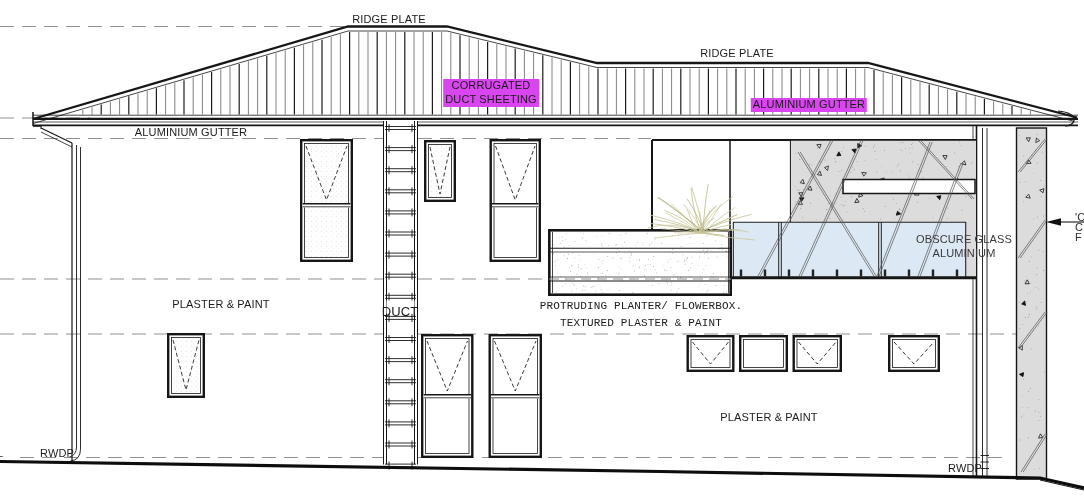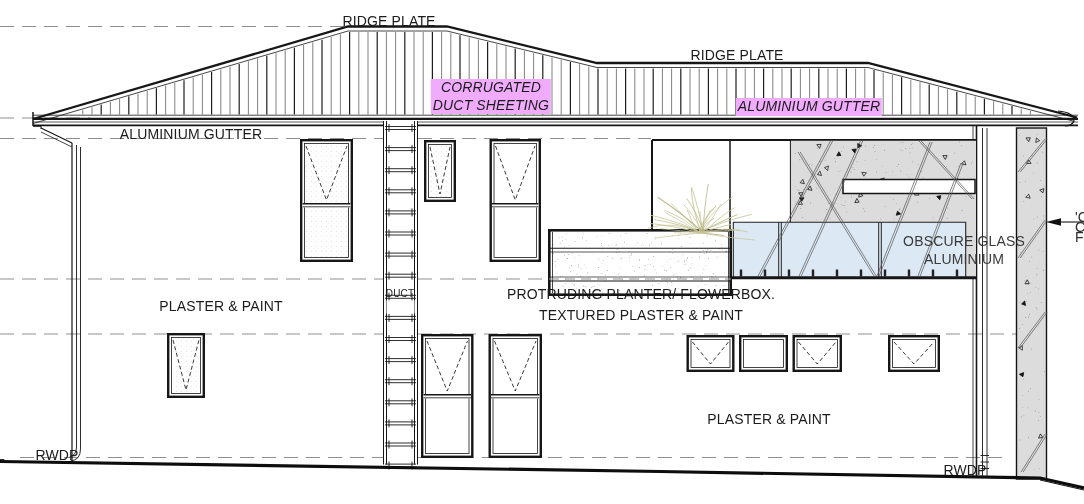--- a/index.html
+++ b/index.html
@@ -1,23 +1,23 @@
 <!DOCTYPE html>
 <html><head>
 <meta charset="utf-8">
 <style>
   html,body{margin:0;padding:0;background:#fff;}
   body{width:1084px;height:504px;overflow:hidden;position:relative;
        font-family:"Liberation Sans",sans-serif;}
   .stage{position:absolute;inset:0;width:1084px;height:504px;background:#fff;}
   #drawing{position:absolute;left:0;top:0;}
-  .lbl{position:absolute;font-size:14px;line-height:1.25;color:#1b1b1b;
+  .lbl{position:absolute;font-size:11px;line-height:1.25;color:#1b1b1b;
        white-space:nowrap;letter-spacing:.15px;}
   .ctr{transform:translateX(-50%);text-align:center;}
-  .bgw{background:#f0abfc;padding:0 2px;font-style:italic;}
+  .bgw{background:#d946ef;padding:0 2px;}
   .frag{color:#2c2c2c;}
 </style>
 </head>
 <body>
 
 <div class="stage">
   <svg id="drawing" width="1084" height="504" viewBox="0 0 1084 504">
       <defs>
         <pattern id="winStip" width="5" height="5" patternUnits="userSpaceOnUse">
           <circle cx="1.2" cy="1.3" r="0.45" fill="#9a9a9a" opacity="0.65"></circle>
@@ -895,23 +895,23 @@
   <div class="lbl ctr bgw" style="left:491px;top:79px;">
     <div>CORRUGATED</div>
     <div>DUCT SHEETING</div>
   </div>
 
   <div class="lbl ctr bgw" style="left:809px;top:98px;">ALUMINIUM GUTTER</div>
   <div class="lbl ctr" style="left:191px;top:126px;">ALUMINIUM GUTTER</div>
 
   <div class="lbl ctr" style="left:221px;top:298px;">PLASTER &amp; PAINT</div>
 
-  <div class="lbl ctr" style="left:400px;top:288px;font-size:10px;">DUCT</div>
-
-  <div class="lbl ctr" style="left:641px;top:284px;line-height:1.5;">
+  <div class="lbl ctr" style="left:400px;top:304px;font-size:13px;">DUCT</div>
+
+  <div class="lbl ctr" style="left:641px;top:298px;line-height:1.5;font-family:Liberation Mono, monospace;">
     <div>PROTRUDING PLANTER/ FLOWERBOX.</div>
     <div>TEXTURED PLASTER &amp; PAINT</div>
   </div>
 
   <div class="lbl ctr" style="left:964px;top:233px;color:#3a3a3a;">
     <div>OBSCURE GLASS</div>
     <div>ALUMINIUM</div>
   </div>
 
   <div class="lbl ctr" style="left:769px;top:411px;">PLASTER &amp; PAINT</div>

